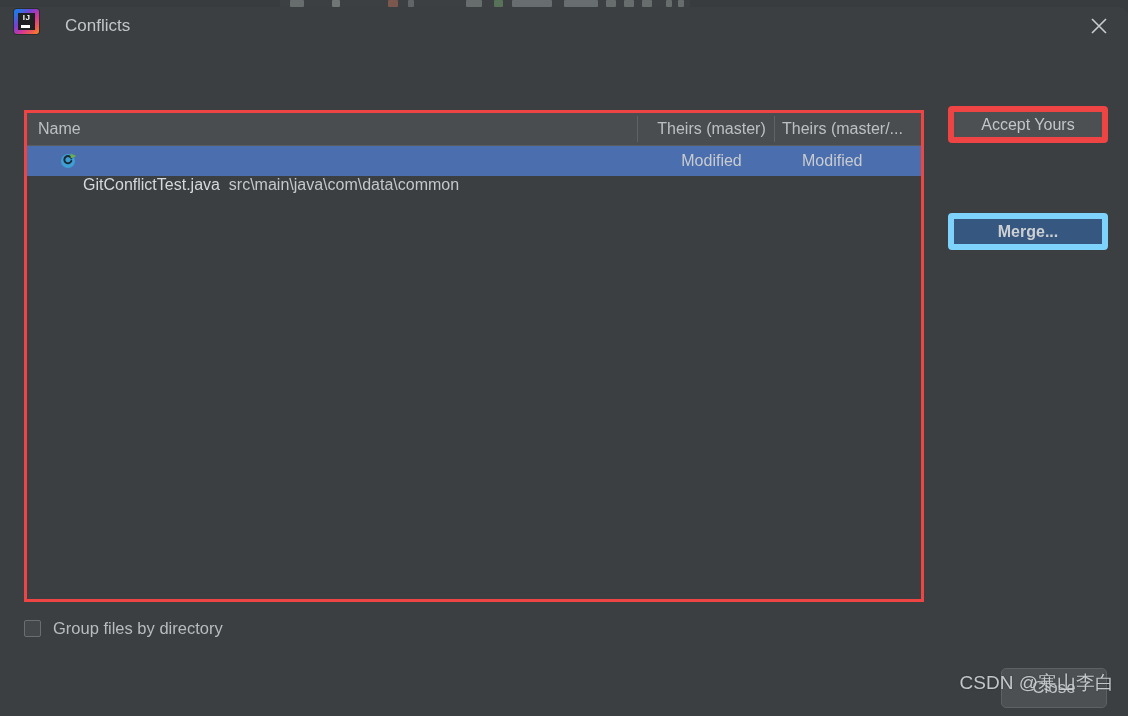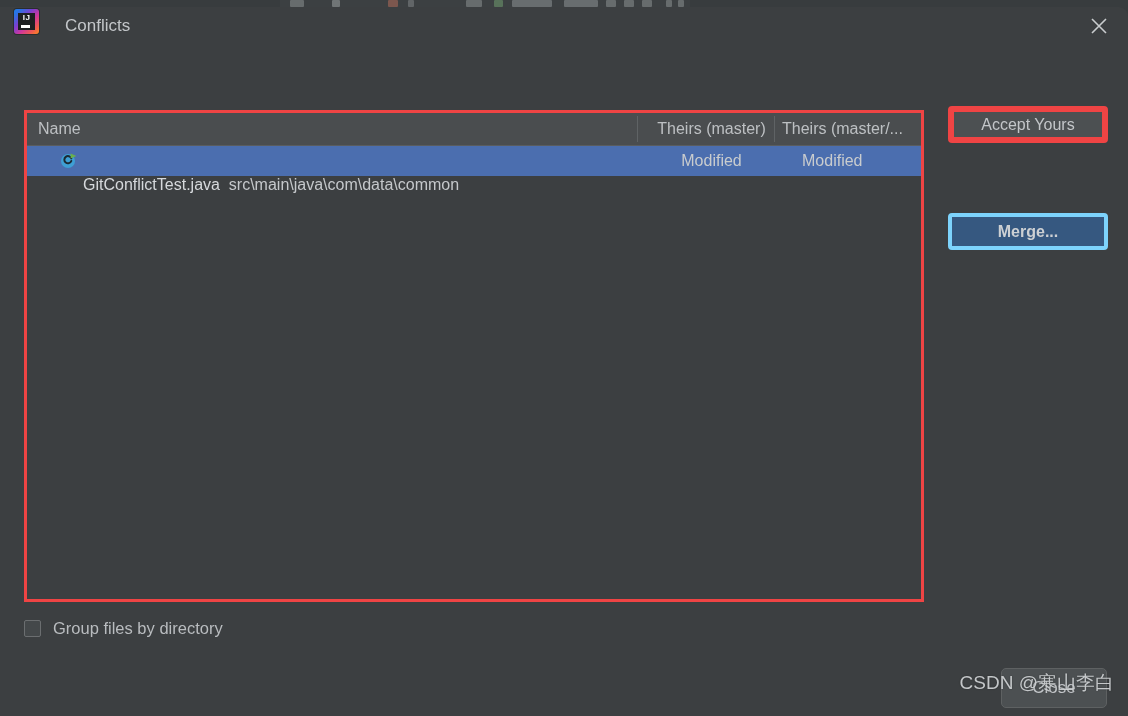--- a/index.html
+++ b/index.html
@@ -210,21 +210,21 @@
     font-family: "Liberation Sans", sans-serif;
     cursor: pointer;
     padding: 0;
     display: flex; align-items: center; justify-content: center;
   }
   #btn-accept-yours  { top: 99px; }
   #btn-accept-theirs { top: 152px; }
   #btn-merge {
     top: 206px;
     background: #365880;
-    border: 4px solid #7dd3fc;
+    border: 6px solid #7dd3fc;
     font-weight: bold;
     color: #cdd0d3;
   }
 
   
   #group-files {
     position: absolute;
     left: 24px; top: 612px;
     display: flex; align-items: center;
     cursor: pointer;

